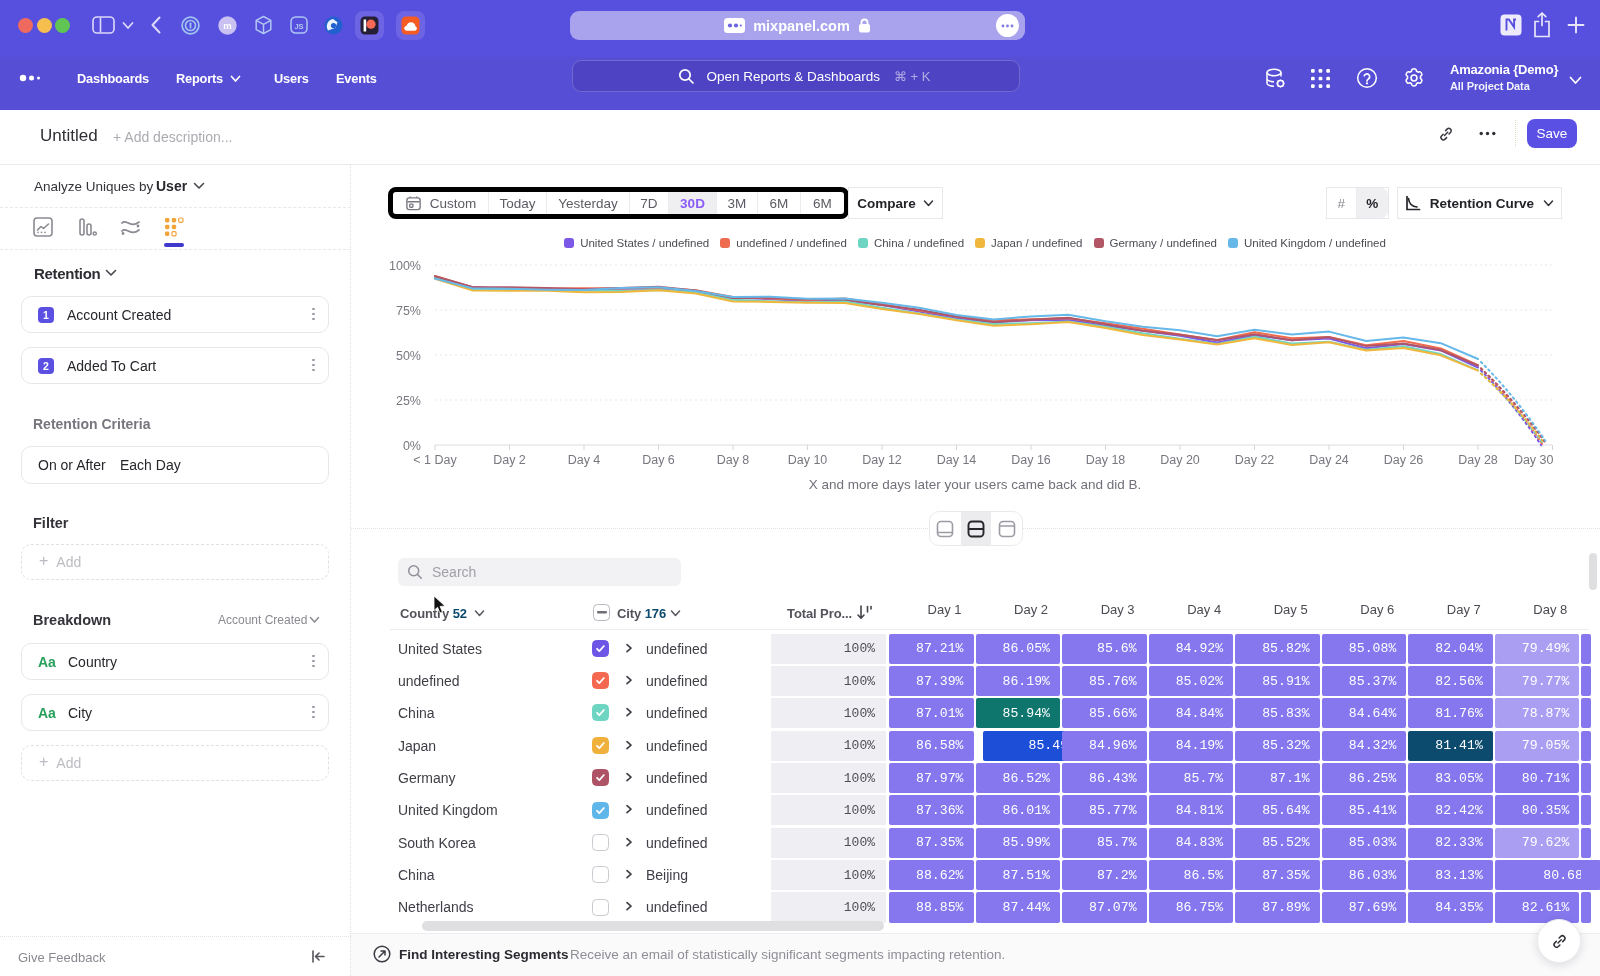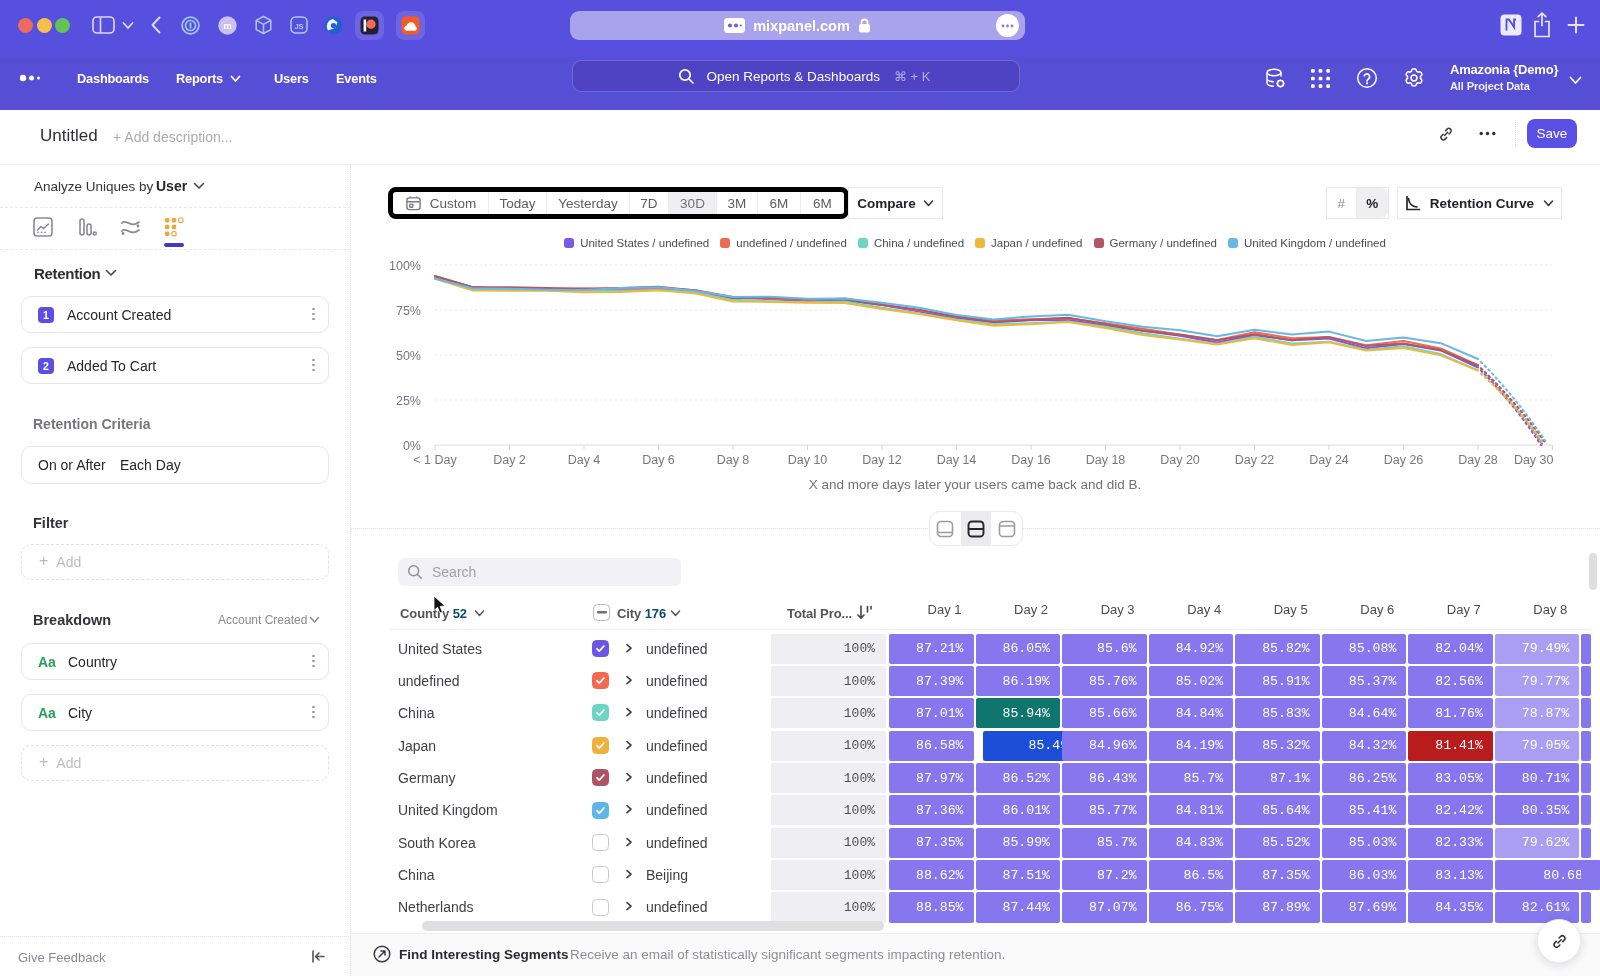--- a/index.html
+++ b/index.html
@@ -16,21 +16,21 @@
 .sidebar { position:absolute; left:0; top:165px; width:351px; height:811px; background:#fff; border-right:1px dotted #DEDEE4; }
 .scard { position:absolute; left:21px; width:308px; background:#fff; border:1px solid #E7E7EB; border-radius:10px; }
 .badge { position:absolute; left:16px; top:10px; width:16px; height:16px; background:#5B50E2; border-radius:4px; color:#fff; font-size:10.5px; font-weight:700; display:flex; align-items:center; justify-content:center; }
 .kebab { position:absolute; right:13px; top:50%; margin-top:-7px; width:3px; height:14px; }
 .kebab i { display:block; width:2.6px; height:2.6px; border-radius:50%; background:#9a9aa2; margin-bottom:2.6px; }
 .addbox { position:absolute; left:21px; width:308px; height:36px; border:1px dashed #DFDFE5; border-radius:10px; color:#BCBCC3; font-size:14px; display:flex; align-items:center; padding-left:17px; }
 .shead { position:absolute; left:33px; font-size:14.5px; font-weight:700; color:#33333A; }
 .datectrl { position:absolute; left:388px; top:187px; height:32px; display:flex; border:5px solid #000000; border-radius:8px; background:#fff; overflow:hidden; }
 .dseg { display:flex; align-items:center; justify-content:center; font-size:13.5px; color:#5B5B63; border-right:1px solid #ECECEF; height:100%; }
 .dseg:last-child { border-right:none; }
-.dsactive { background:#EFEFF2; color:#737373; font-weight:400; }
+.dsactive { background:#EFEFF2; color:#8b5cf6; font-weight:700; }
 .cbtn { position:absolute; height:32px; border:1px solid #E8E8EC; border-radius:0; background:#fff; display:flex; align-items:center; justify-content:center; font-size:13.5px; font-weight:700; color:#232329; }
 .legend { position:absolute; left:350px; top:237px; width:1250px; display:flex; justify-content:center; gap:11px; font-size:11.5px; color:#4C4C54; }
 .litem { display:flex; align-items:center; gap:6px; }
 .lsq { width:10px; height:10px; border-radius:3px; display:inline-block; }
 .axlab { font-size:12.5px; fill:#77777F; font-family:"Liberation Sans",sans-serif; }
 .caption { font-size:13.5px; fill:#70707A; font-family:"Liberation Sans",sans-serif; }
 .searchbox { position:absolute; left:398px; top:558px; width:283px; height:28px; background:#F2F2F5; border-radius:6px; display:flex; align-items:center; padding-left:9px; gap:9px; color:#A0A0A8; font-size:14px; }
 .thead { position:absolute; top:613px; transform:translateY(-50%); font-size:13px; color:#53535B; font-weight:700; letter-spacing:-0.1px; }
 .thgray { color:#0c4a6e; font-weight:700; }
 .dayhead { position:absolute; top:602px; text-align:right; padding-right:12px; font-size:13px; color:#4A4A52; }
@@ -538,21 +538,21 @@
 <div class="rowlab" style="left:646px;top:745.7px">undefined</div>
 <div class="totbar" style="top:730.5px">
     <span>100%</span>
   </div>
 <div class="dcell" style="left:889.0px;top:730.5px;width:84.5px;background:#8677EE">86.58%</div>
 <div class="dcell" style="left:983px;top:730.5px;width:103px;background:#1d4ed8">85.49%</div>
 <div class="dcell" style="left:1062.1px;top:730.5px;width:84.5px;background:#8677EE">84.96%</div>
 <div class="dcell" style="left:1148.7px;top:730.5px;width:84.5px;background:#8677EE">84.19%</div>
 <div class="dcell" style="left:1235.2px;top:730.5px;width:84.5px;background:#8677EE">85.32%</div>
 <div class="dcell" style="left:1321.8px;top:730.5px;width:84.5px;background:#8677EE">84.32%</div>
-<div class="dcell" style="left:1408.3px;top:730.5px;width:84.5px;background:#b91c1c">81.41%</div>
+<div class="dcell" style="left:1408.3px;top:730.5px;width:84.5px;background:#0c4a6e">81.41%</div>
 <div class="dcell" style="left:1494.8px;top:730.5px;width:84.5px;background:#AA9EF3">79.05%</div>
 <div class="dcell" style="left:1581.4px;top:730.5px;width:7.6px;background:#8677EE"></div>
 <div class="rowlab" style="left:398px;top:778.0px">Germany</div>
 <span class="cb" style="left:592px;top:769.1px;background:#AE5365;border-color:#AE5365">
     <svg width="11" height="11" viewBox="0 0 12 12">
       <path d="M2.2 6.3l2.5 2.6 5-5.6" fill="none" stroke="#fff" stroke-width="1.9" stroke-linecap="round" stroke-linejoin="round"></path>
     </svg>
   </span>
 <span class="chev" style="left:624px;top:778.0px"><svg width="10" height="10" viewBox="0 0 10 10">
       <path d="M3 1.5L7 5L3 8.5" fill="none" stroke="#3c3c44" stroke-width="1.6" stroke-linecap="round" stroke-linejoin="round"></path>

